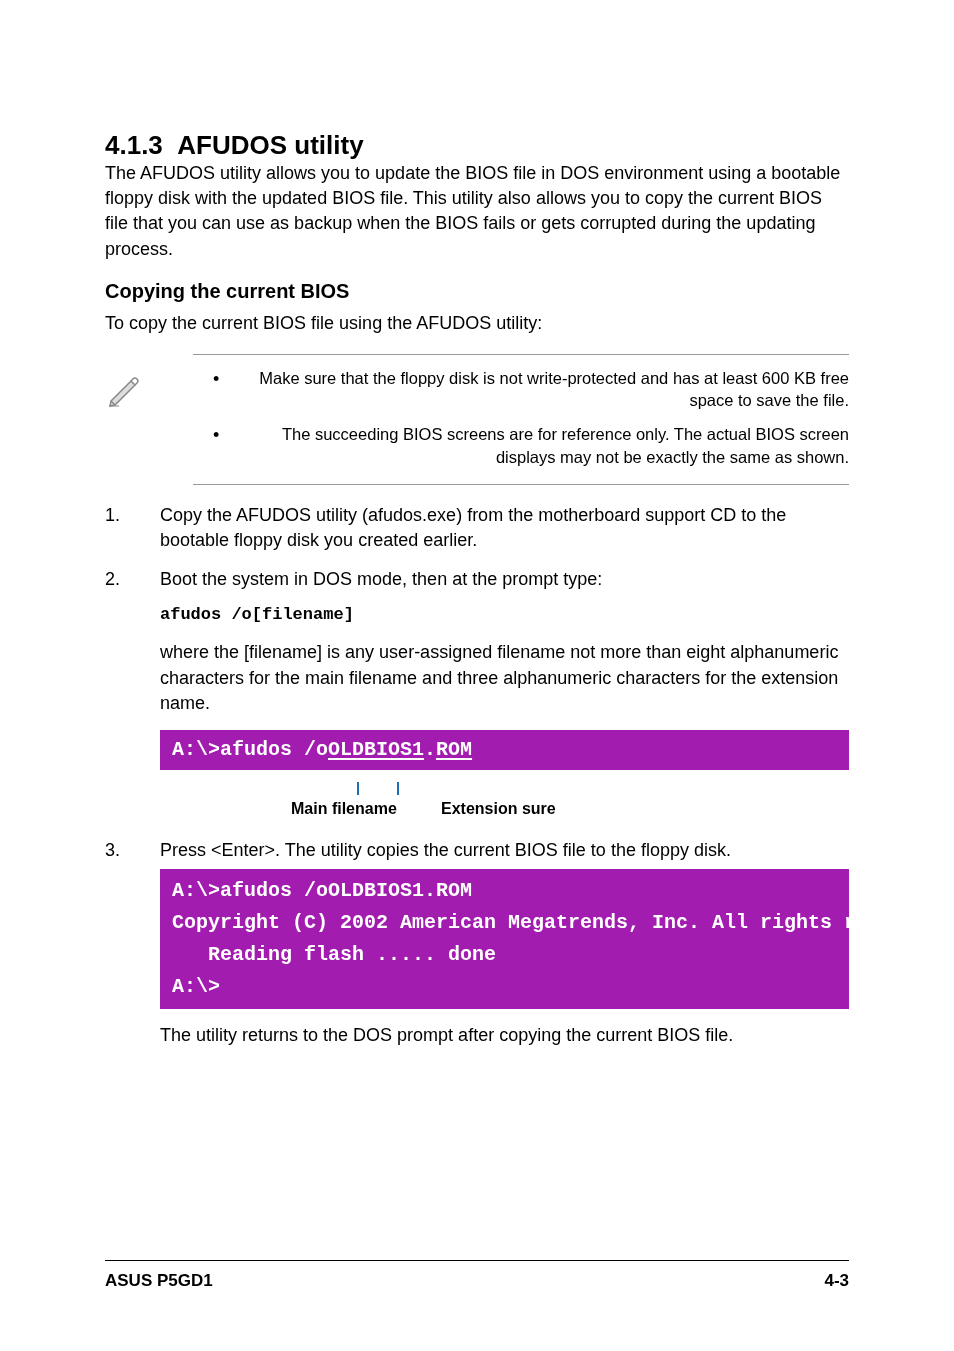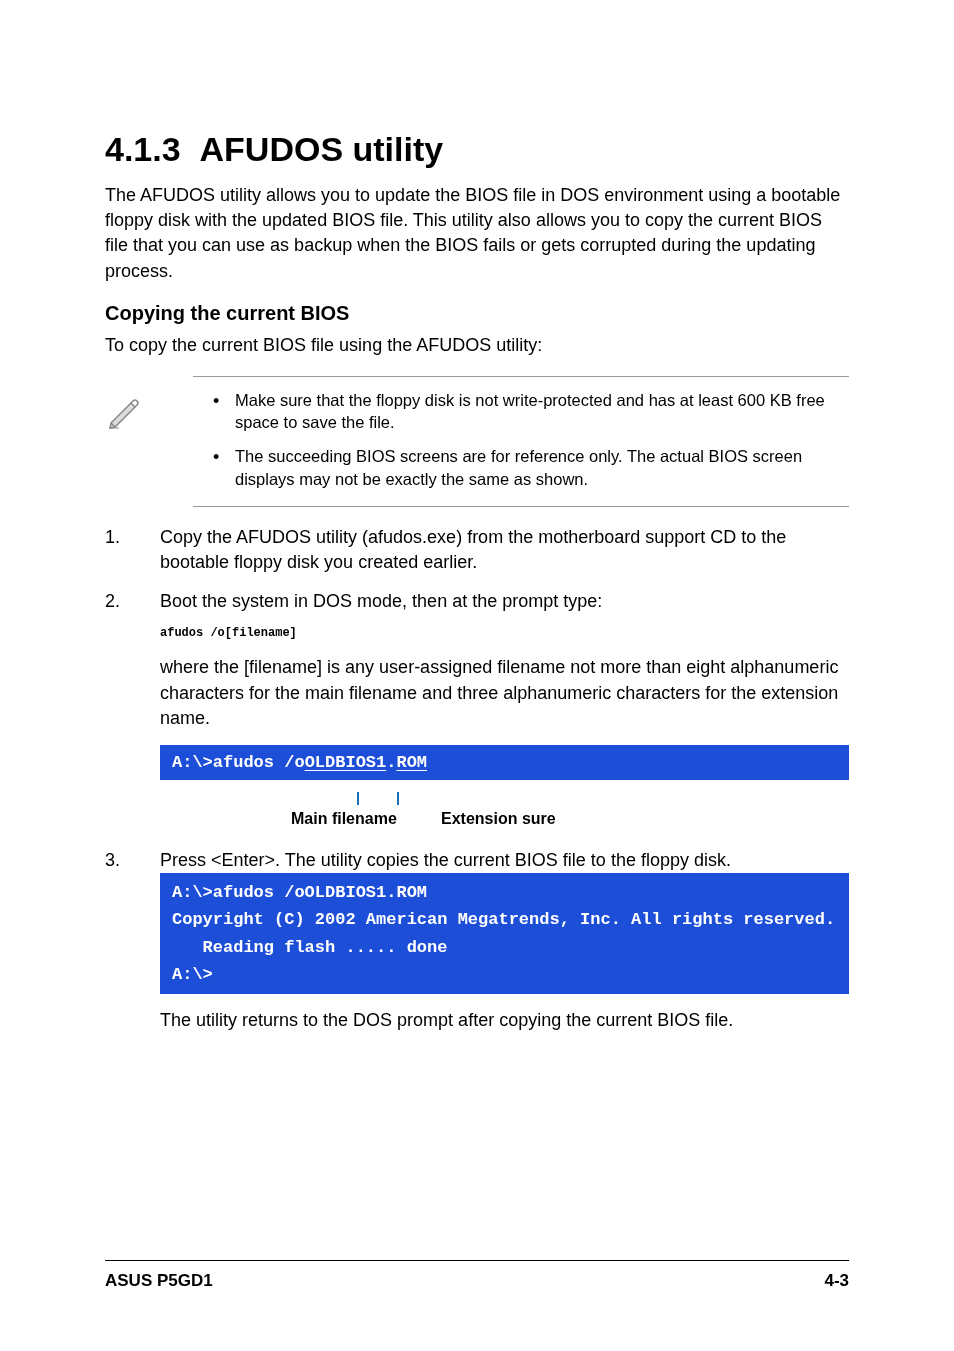--- a/index.html
+++ b/index.html
@@ -10,23 +10,22 @@
     body {
       font-family: Arial, Helvetica, sans-serif;
       background: #fff;
       color: #000;
       width: 954px;
       height: 1351px;
       padding: 130px 105px 60px 105px;
       position: relative;
     }
     .section-title {
-      font-size: 34px;
-      font-weight: bold;
-      margin-bottom: 14px;
+      font-size: 26px;
+      font-weight: bold;
     }
     .body-text {
       font-size: 18px;
       line-height: 1.4;
       margin-bottom: 18px;
     }
     .subsection-title {
       font-size: 20px;
       font-weight: bold;
       margin-top: 18px;
@@ -40,20 +39,21 @@
       margin-bottom: 18px;
       position: relative;
     }
     .note-icon {
       position: absolute;
       left: -90px;
       top: 12px;
     }
     .note-list {
       list-style: none;
+      text-align: right;
     }
     .note-list li {
       font-size: 16.5px;
       line-height: 1.35;
       margin-bottom: 12px;
       padding-left: 42px;
       position: relative;
     }
     .note-list li::before {
       content: "•";
@@ -75,36 +75,36 @@
     }
     ol.steps > li::before {
       content: counter(step) ".";
       position: absolute;
       left: 0;
       font-size: 18px;
     }
     .cmd-line {
       font-family: "Courier New", monospace;
       font-weight: bold;
-      font-size: 12px;
+      font-size: 17px;
       margin: 10px 0 14px 0;
     }
     .step-para {
       margin-top: 2px;
       margin-bottom: 14px;
     }
     .terminal {
-      background: #1d4ed8;
+      background: #a21caf;
       color: #fff;
       font-family: "Courier New", monospace;
       font-weight: bold;
-      font-size: 17px;
+      font-size: 20px;
       padding: 6px 12px;
       line-height: 1.6;
-      margin: 0 0 14px 0;
+      margin: 6px 0 14px 0;
     }
     .terminal-small {
       padding: 4px 12px;
     }
     .underline-part {
       text-decoration: underline;
       text-underline-offset: 3px;
       position: relative;
     }
     .labels-row {

